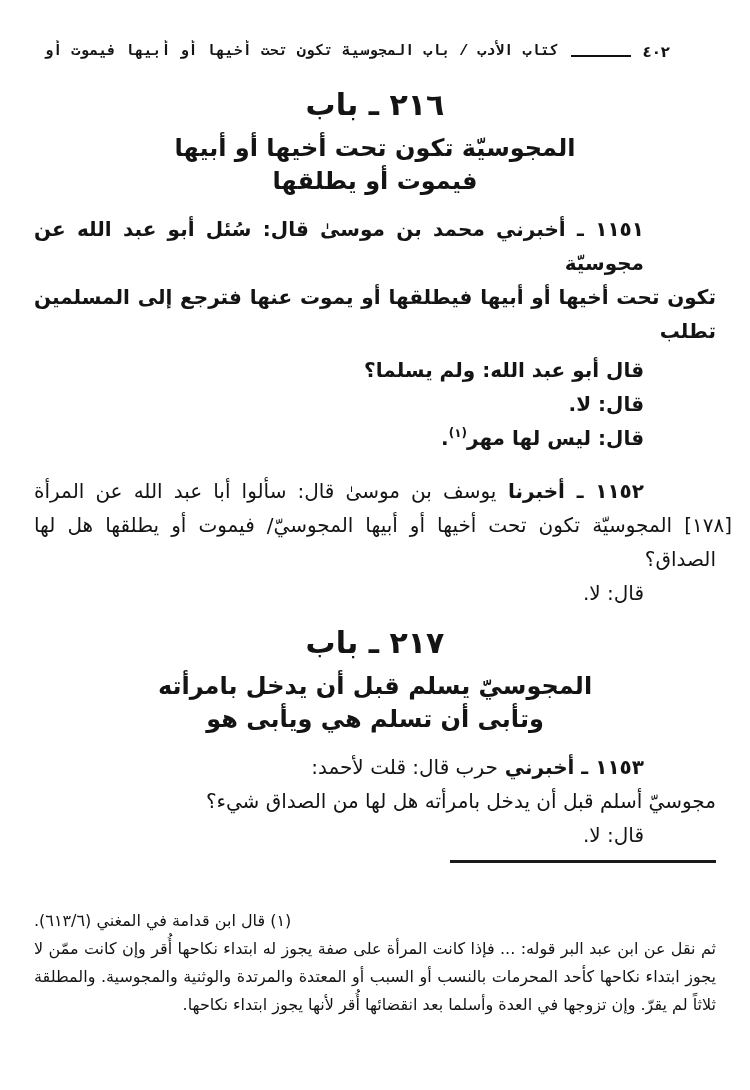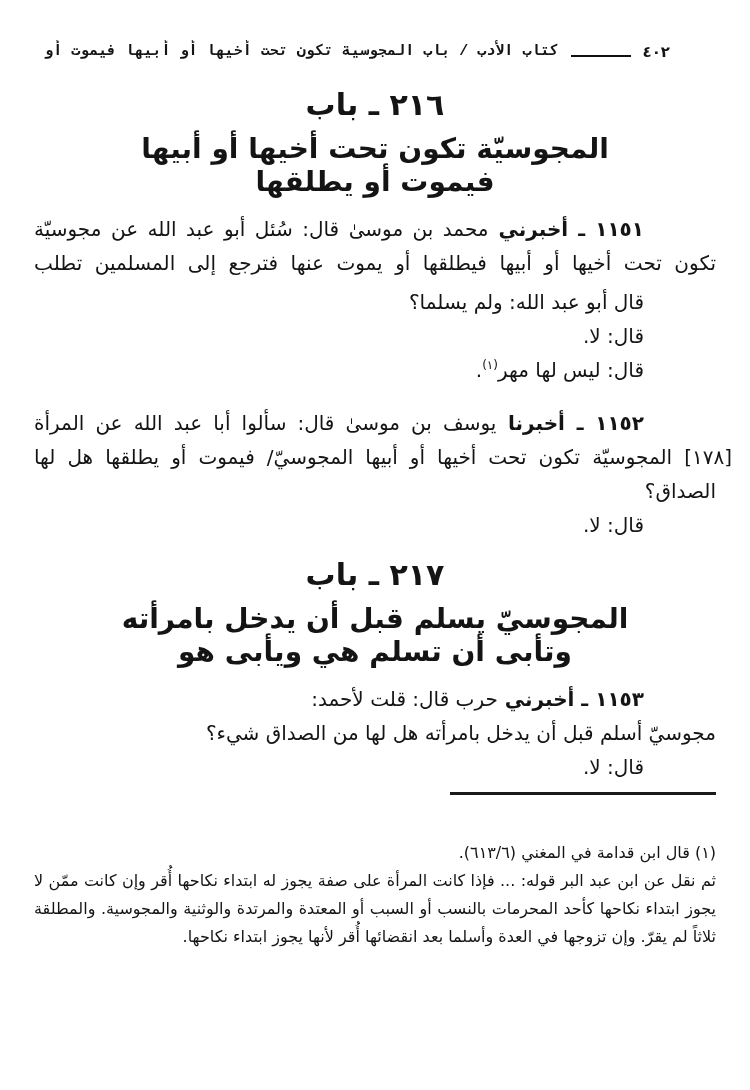--- a/index.html
+++ b/index.html
@@ -42,27 +42,27 @@
   .bab-216 { margin: 0 0 14px 0; }
   .bab-217 { margin: 16px 0 14px 0; }
   .bab-num {
     margin: 0 0 10px 0;
     font-size: 30px;
     font-weight: bold;
     line-height: 34px;
   }
   .bab-title {
     margin: 0;
-    font-size: 28px;
+    font-size: 24px;
     font-weight: bold;
     line-height: 33px;
   }
   
   .hadith { margin: 0; }
-  .h-1151 { margin-top: 12px; }
+  .h-1151 { margin-top: 12px; font-weight: bold; }
   .h-1152 { margin-top: 19px; }
   .h-1153 { margin-top: 14px; }
   .dialogue { margin-top: 5px; }
   .ln {
     margin: 0;
     font-size: 20px;
     line-height: 34px;
     text-align: right;
   }
   .indent { padding-right: 72px; }
@@ -77,21 +77,21 @@
     height: 0;
     border-top: 3px solid #1a1a1a;
     margin: 0 0 7px auto;
   }
   .fn {
     margin: 0;
     font-size: 16px;
     line-height: 28px;
     text-align: justify;
   }
-  .fn-first { text-align: right; margin-top: 44px; }
+  .fn-first { text-align: left; margin-top: 44px; }
 </style>
 </head>
 <body>
 
 <div class="page">
 
   <header class="running-head">
     <span class="pnum">٤٠٢</span>
     <span class="leader"></span>
     <span class="htitle">كتاب الأدب / باب المجوسية تكون تحت أخيها أو أبيها فيموت أو يطلقها</span>

